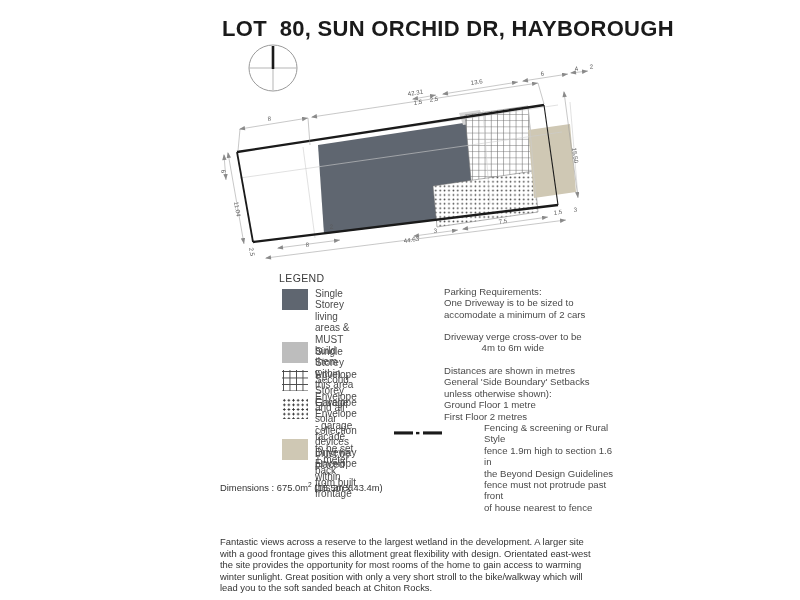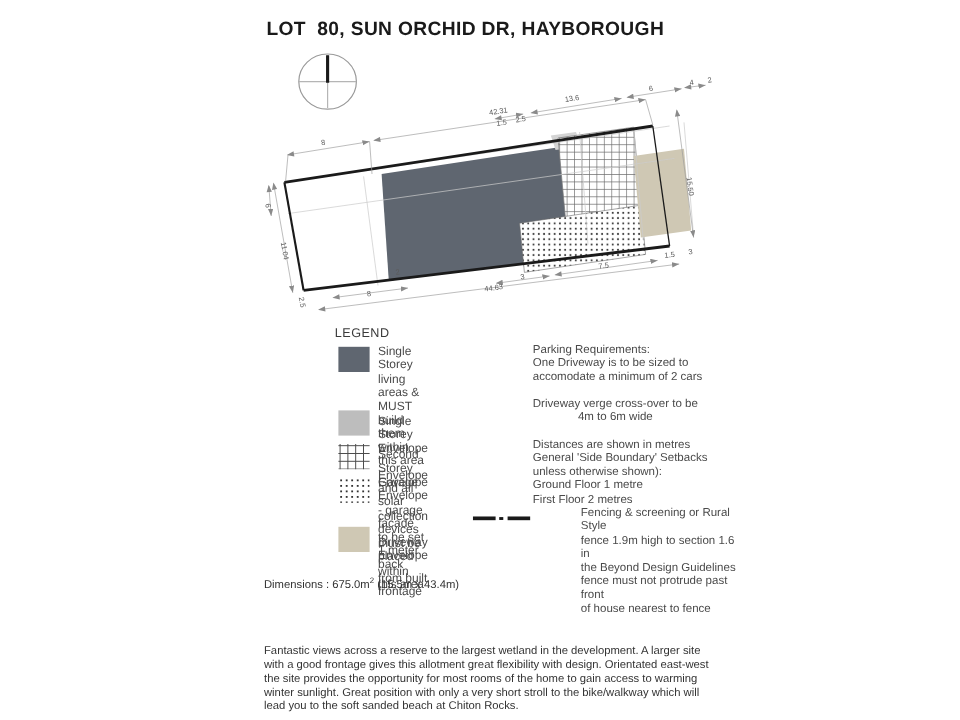--- a/index.html
+++ b/index.html
@@ -14,21 +14,21 @@
     font-family: "Liberation Sans", sans-serif;
     color: #231f20;
     overflow: hidden;
   }
 
   
   #title {
     position: absolute;
     left: 222px;
     top: 16px;
-    font-size: 16px;
+    font-size: 22px;
     font-weight: bold;
     letter-spacing: 0.3px;
     color: #1a1a1a;
     white-space: pre;
   }
 
   
   #compass {
     position: absolute;
     left: 247px;

